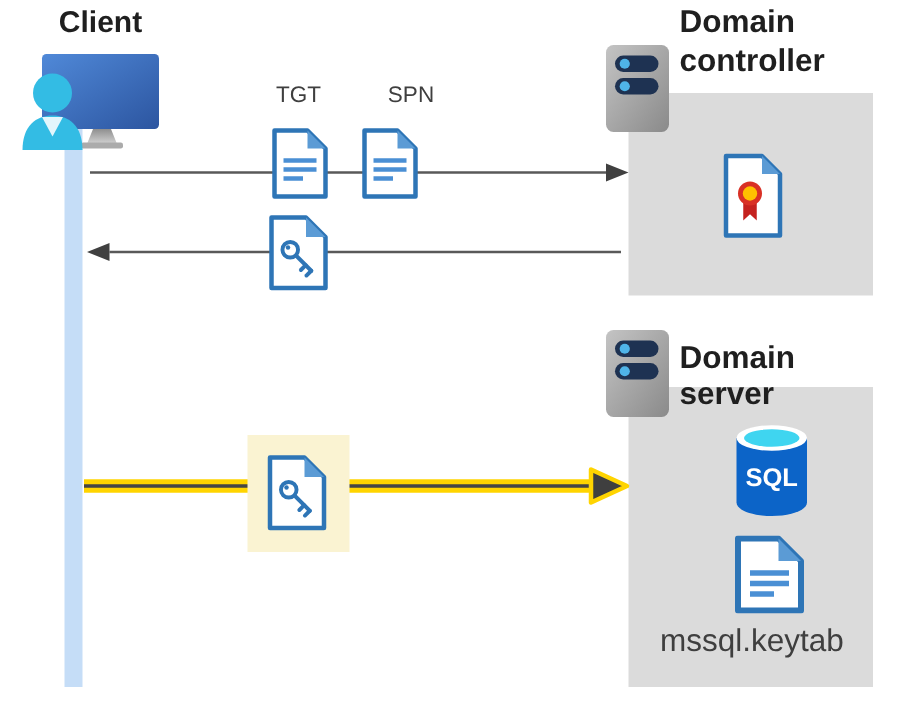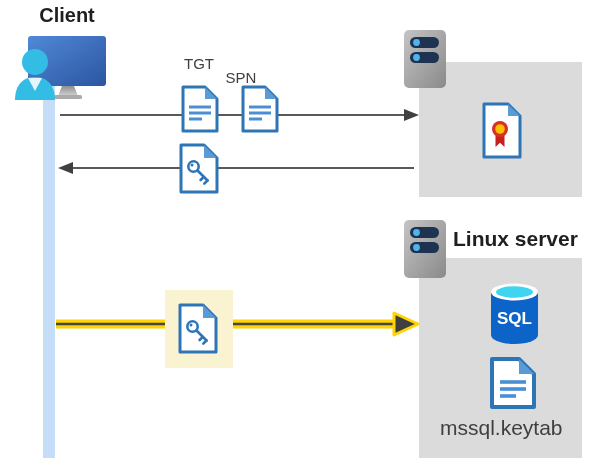--- a/index.html
+++ b/index.html
@@ -9,21 +9,21 @@
   .title{font-weight:700;color:#1f1f1f;}
   .client-title{left:24px;top:4px;width:86px;text-align:center;font-size:20px;}
   .dc-title{left:453px;top:2px;width:132px;font-size:21px;line-height:26px;}
   .linux-title{left:453px;top:227px;width:140px;font-size:21px;}
   .gray-box{background:#dbdbdb;}
   .dc-box{left:419px;top:62px;width:163px;height:135px;}
   .linux-box{left:419px;top:258px;width:163px;height:200px;}
   .timeline{left:43px;top:84px;width:12px;height:374px;background:#c5ddf7;}
   .ticket-label{top:55px;width:46px;text-align:center;font-size:15px;color:#3f3f3f;}
   .tgt-label{left:176px;}
-  .spn-label{left:218px;margin-top:14px;}
+  .spn-label{left:251px;}
   .keytab-label{left:440px;top:416px;width:150px;text-align:left;font-size:21px;color:#3f3f3f;}
   .highlight-box{left:165px;top:290px;width:68px;height:78px;background:#faf3d2;}
   svg{display:block;}
 </style>
 </head>
 <body>
 
 <div class="canvas">
 
   <svg width="0" height="0" style="position:absolute" aria-hidden="true">
@@ -115,37 +115,38 @@
     <path d="M25 2 v13 h13 z" fill="#5b9bd5"></path>
     <g stroke="#2e75b6" stroke-width="2.6" fill="none" stroke-linecap="round">
       <circle cx="14.5" cy="23.5" r="5.2"></circle>
       <path d="M18.5 27.5 L28.5 37.5"></path>
       <path d="M24.8 33.8 l-3.2 3.2"></path>
       <path d="M28.5 37.5 l-3.2 3.2"></path>
     </g>
     <circle cx="13" cy="22" r="1.5" fill="#2e75b6"></circle>
   </svg>
 
+  <div class="abs title dc-title">Domain controller</div>
   <svg class="abs" style="left:403px;top:29px" width="44" height="60" viewBox="0 0 44 60">
     <rect x="1" y="1" width="42" height="58" rx="5" fill="url(#sg)"></rect>
     <rect x="7" y="8" width="29" height="11" rx="5.5" fill="#1e3252"></rect>
     <circle cx="13.5" cy="13.5" r="3.4" fill="#4fb4e8"></circle>
     <rect x="7" y="23" width="29" height="11" rx="5.5" fill="#1e3252"></rect>
     <circle cx="13.5" cy="28.5" r="3.4" fill="#4fb4e8"></circle>
   </svg>
 
   <svg class="abs" style="left:482px;top:102px" width="40" height="57" viewBox="0 0 40 57">
     <path d="M2 2 h24 l12 12 v41 h-36 z" fill="#fff" stroke="#2e75b6" stroke-width="3" stroke-linejoin="round"></path>
     <path d="M26 2 v12 h12 z" fill="#5b9bd5"></path>
     <path d="M13.5 33 h9 v12 l-4.5 -4.2 l-4.5 4.2 z" fill="#c5221f"></path>
     <circle cx="18" cy="27" r="8" fill="#d93025"></circle>
     <circle cx="18" cy="27" r="4.8" fill="#ffc000"></circle>
   </svg>
 
-  <div class="abs title linux-title">Linux server</div>
+  <div class="abs title linux-title">Domain server</div>
   <svg class="abs" style="left:403px;top:219px" width="44" height="60" viewBox="0 0 44 60">
     <rect x="1" y="1" width="42" height="58" rx="5" fill="url(#sg)"></rect>
     <rect x="7" y="8" width="29" height="11" rx="5.5" fill="#1e3252"></rect>
     <circle cx="13.5" cy="13.5" r="3.4" fill="#4fb4e8"></circle>
     <rect x="7" y="23" width="29" height="11" rx="5.5" fill="#1e3252"></rect>
     <circle cx="13.5" cy="28.5" r="3.4" fill="#4fb4e8"></circle>
   </svg>
 
   <svg class="abs" style="left:487px;top:282px" width="55" height="63" viewBox="0 0 55 63">
     <path d="M4 10 v43 c0 5 10.3 9 23.5 9 s23.5 -4 23.5 -9 V10 z" fill="#0c64c8"></path>

